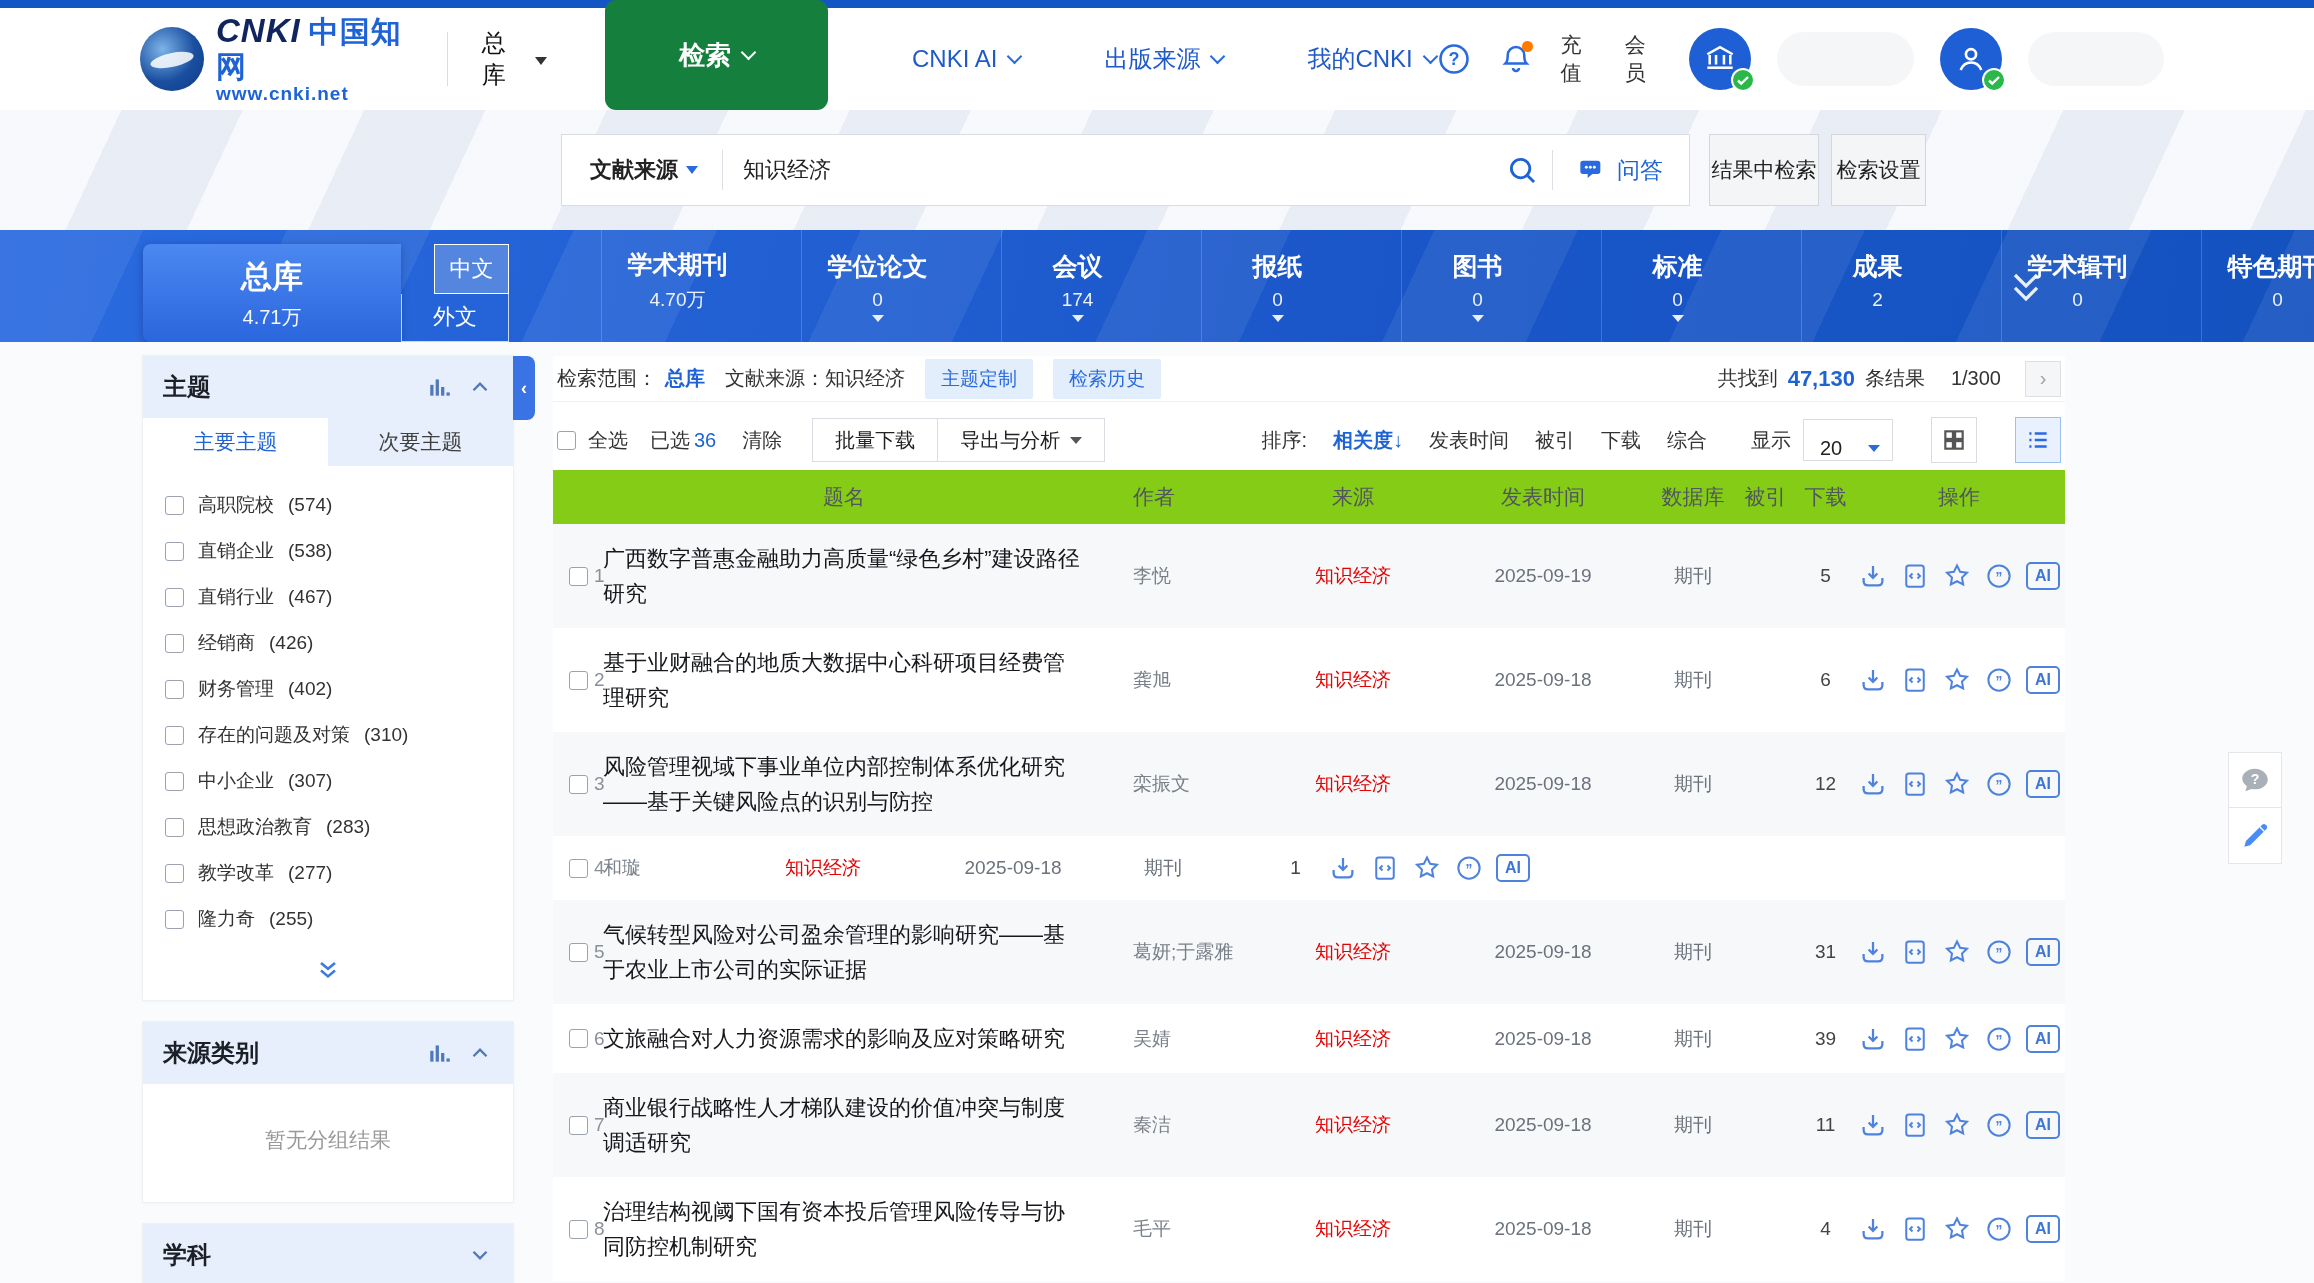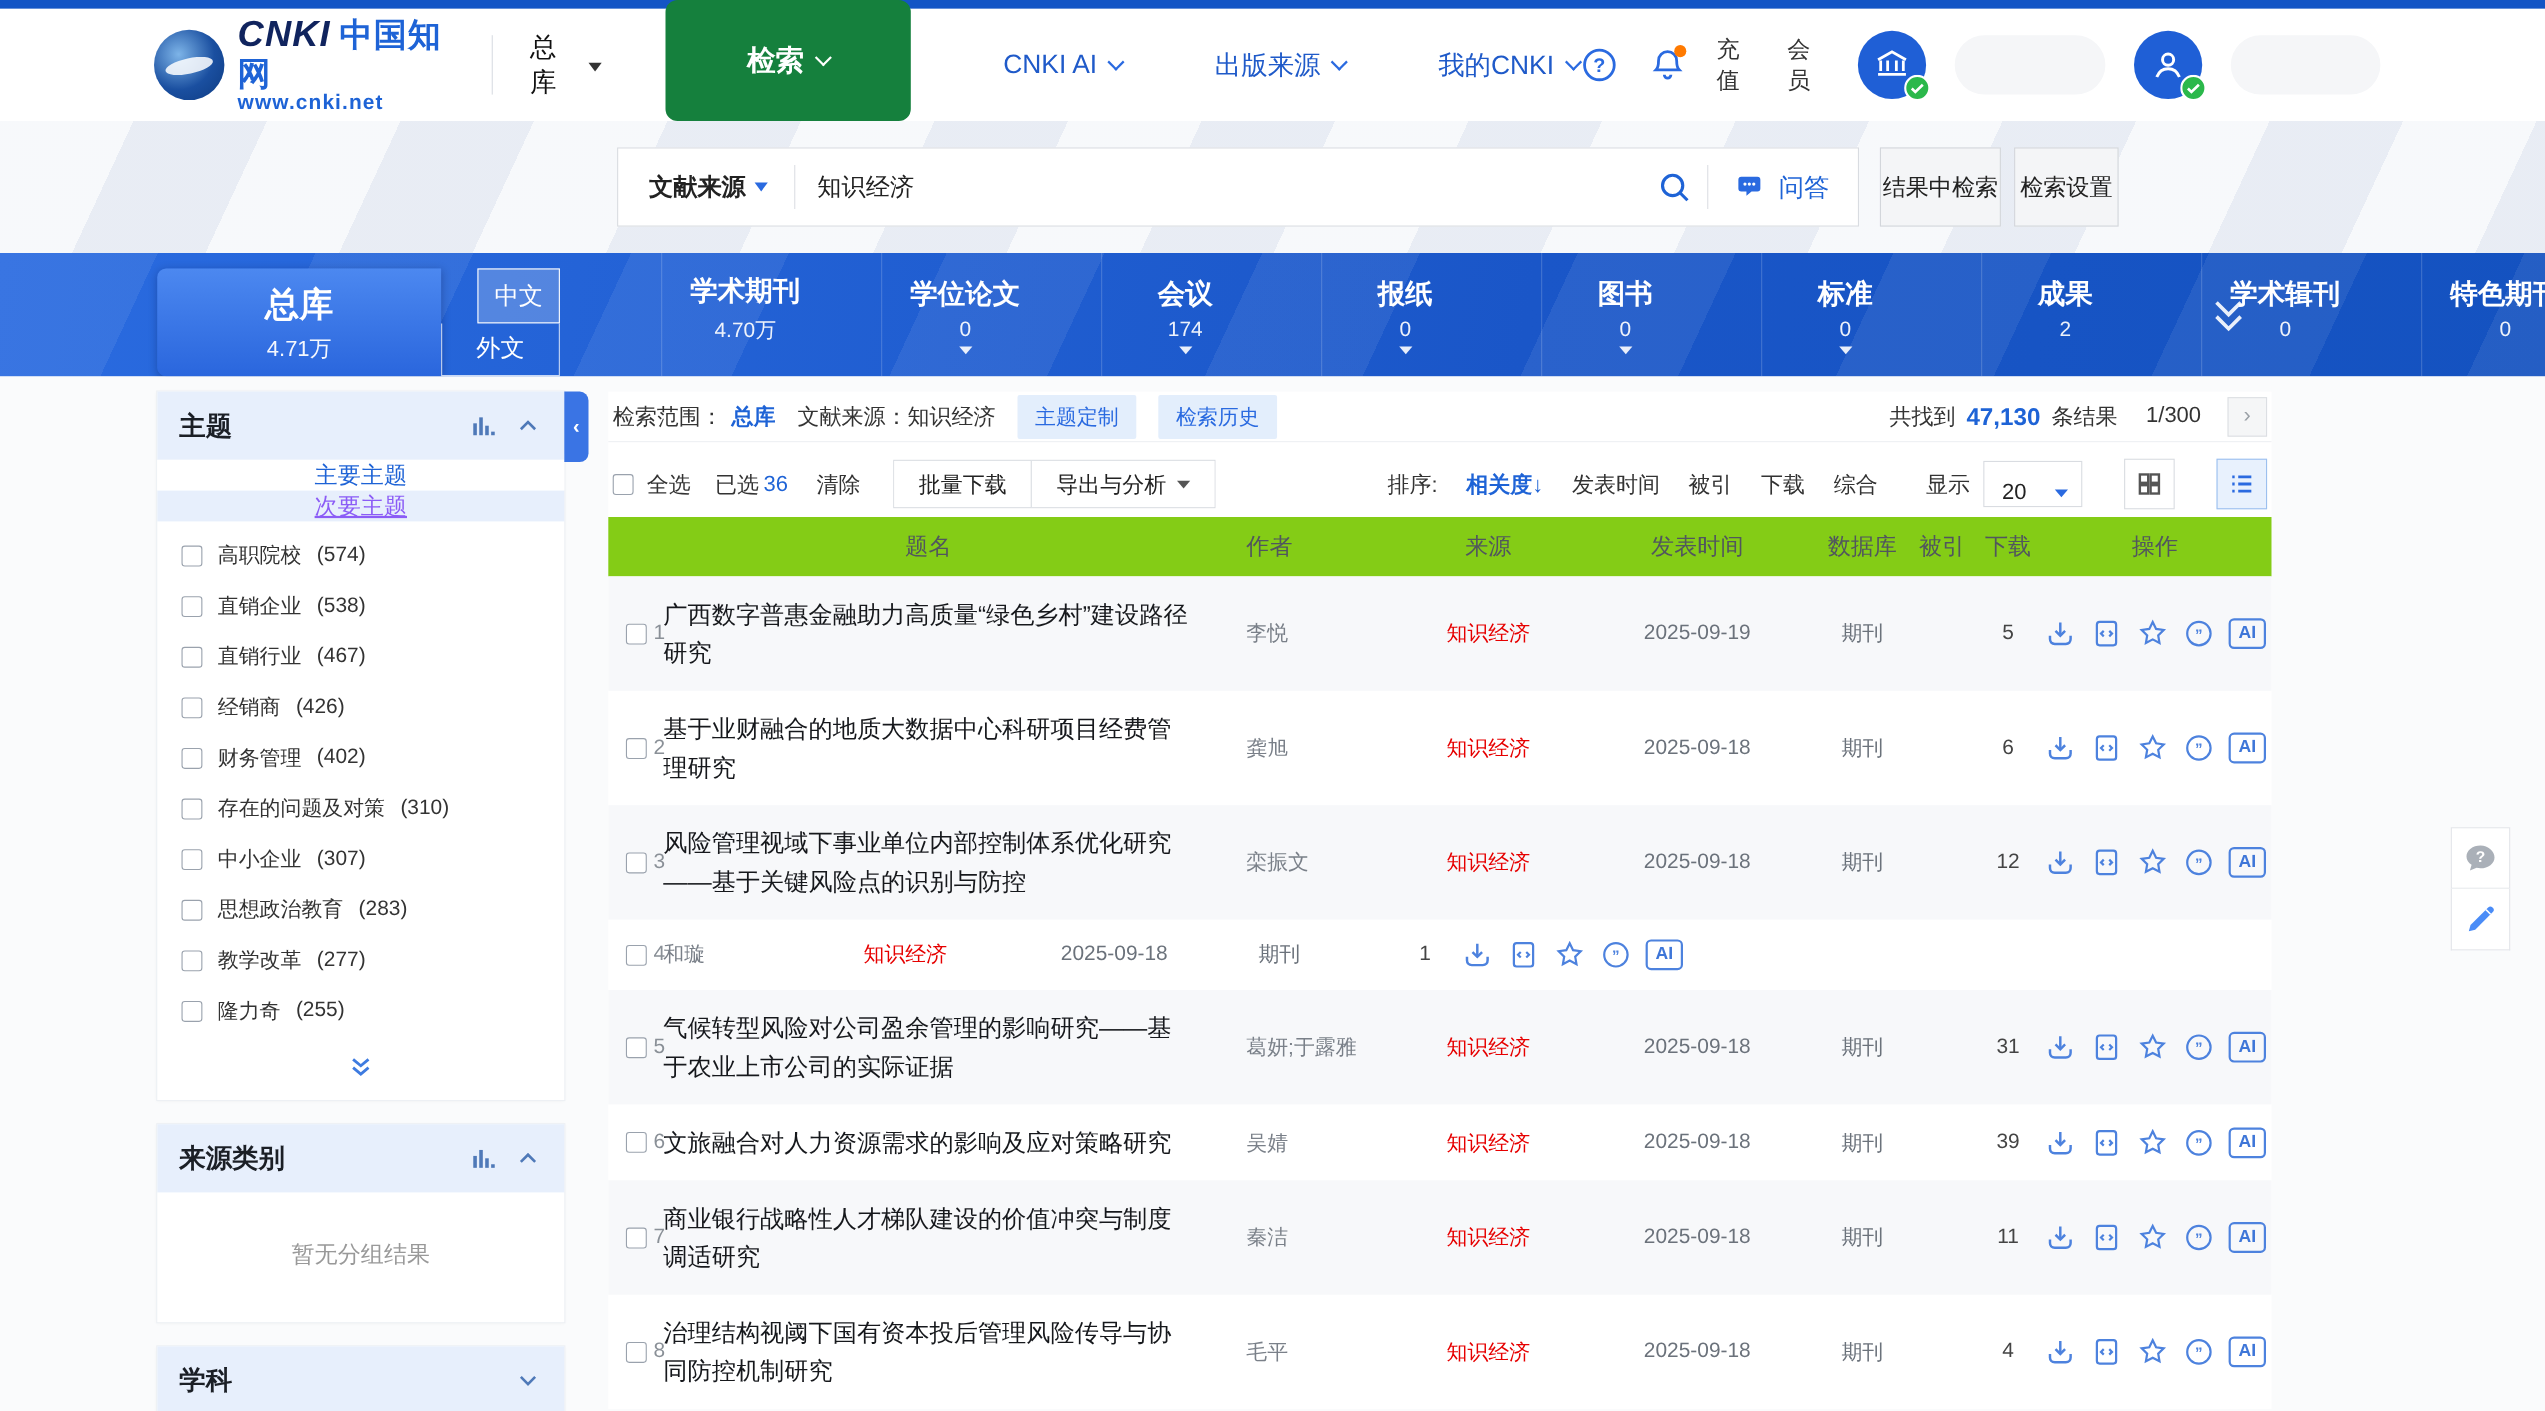--- a/index.html
+++ b/index.html
@@ -69,24 +69,24 @@
   .db-item .arr { width:0; height:0; border-left:6px solid transparent; border-right:6px solid transparent; border-top:7px solid rgba(255,255,255,.9); margin-top:-2px; }
   .db-more { position:absolute; left:2004px; top:34px; cursor:pointer; }
 
   
   .sidebar { position:absolute; left:143px; top:356px; width:370px; }
   .panel { background:#fff; box-shadow:0 0 0 1px #edf0f4, 0 1px 4px rgba(0,0,0,.05); margin-bottom:22px; position:relative; }
   .panel-head { height:62px; background:#e7effc; display:flex; align-items:center; padding:0 20px; gap:14px; }
   .panel-title { font-size:24px; font-weight:bold; color:#1b1f26; margin-right:auto; }
   .ph-ic { width:26px; height:26px; cursor:pointer; flex:0 0 auto; }
   .collapse-handle { position:absolute; right:-22px; top:0; width:22px; height:64px; background:#3a74e4; border-radius:0 8px 8px 0; color:#fff; font-size:18px; font-weight:bold; display:flex; align-items:center; justify-content:center; cursor:pointer; }
-  .topic-tabs { display:flex; height:48px;flex-direction:column; }
+  .topic-tabs { display:flex; height:48px; }
   .topic-tab { flex:1; display:flex; align-items:center; justify-content:center; font-size:21px; cursor:pointer; }
   .topic-tab.active { background:#fff; color:#1e63d6; }
-  .topic-tab.idle { background:#e7effc; color:#8b5cf6;text-decoration:underline; }
+  .topic-tab.idle { background:#e7effc; color:#404040; }
   .topic-list { padding:16px 0 6px 0; }
   .topic-item { display:flex; align-items:center; gap:14px; padding:10px 22px; font-size:19px; color:#333; cursor:pointer; }
   .cbx { width:19px; height:19px; border:1.5px solid #9aa2ad; border-radius:3px; background:#fff; flex:0 0 auto; }
   .expand-row { display:flex; justify-content:center; padding:8px 0 16px; cursor:pointer; }
   .empty-body { height:118px; display:flex; align-items:flex-start; justify-content:center; padding-top:42px; font-size:21px; color:#999; }
 
   
   .main { position:absolute; left:553px; top:356px; width:1512px; background:#fff; }
   .scope-row { height:46px; display:flex; align-items:center; gap:20px; font-size:20px; color:#333; border-bottom:1px solid #eef0f3; padding:0 4px; }
   .scope-strong { color:#1e63d6; font-weight:bold; }

